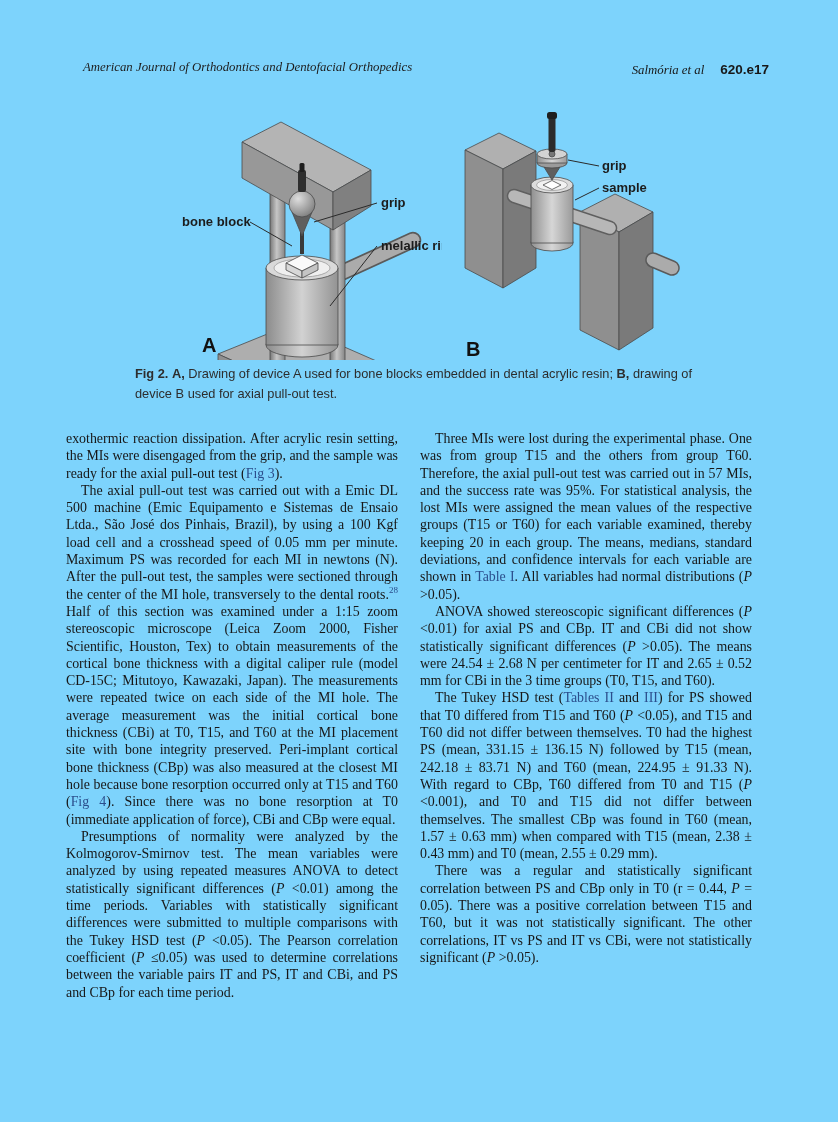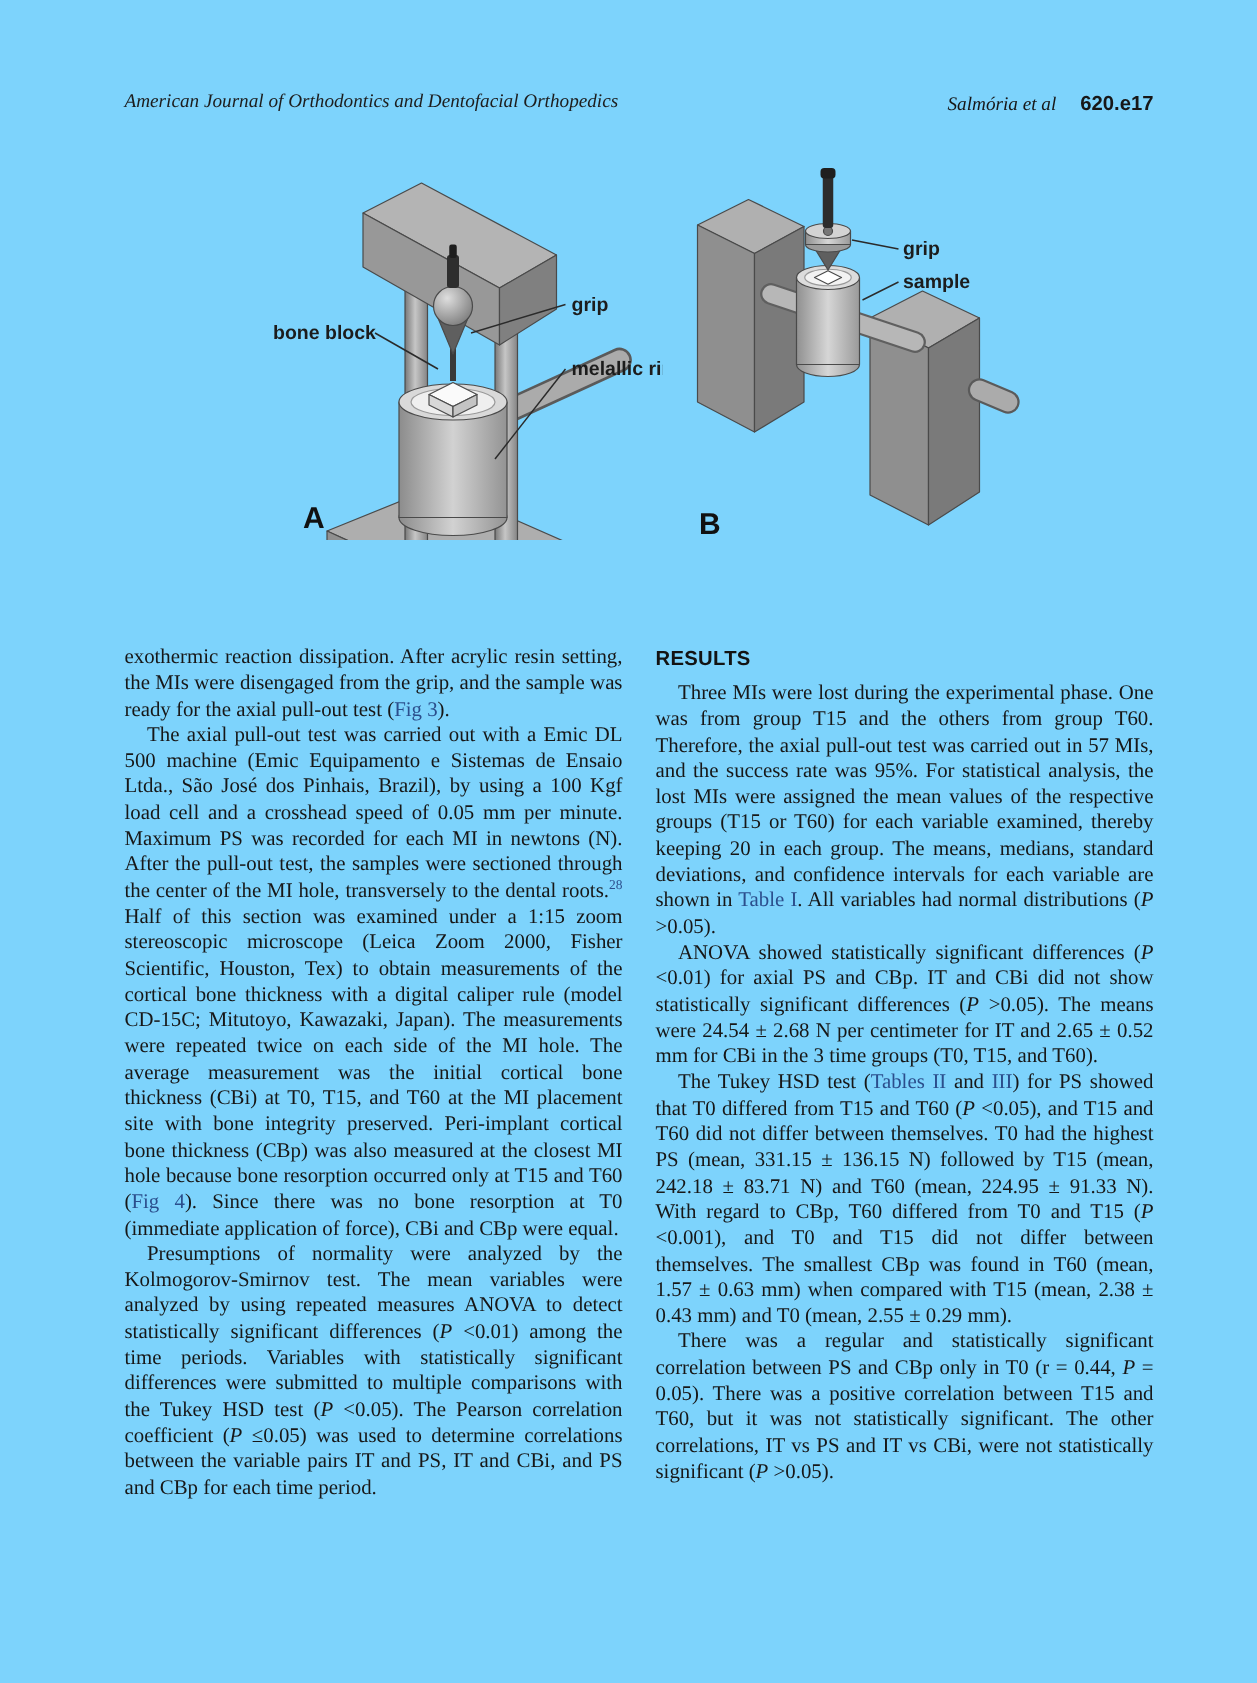--- a/index.html
+++ b/index.html
@@ -21,21 +21,21 @@
   .fig-label { font:bold 13px "Liberation Sans", sans-serif; fill:#1c1c1c; }
   .panel-letter { font:bold 20px "Liberation Sans", sans-serif; fill:#111; }
   .leader { stroke:#2a2a2a; stroke-width:1; }
   
   .caption {
     position:absolute; left:135px; top:364px; width:574px;
     font:12.8px/20px "Liberation Sans", sans-serif; color:#2d2d2d;
   }
   .caption .b { font-weight:bold; }
   
-  .columns { position:absolute; left:83px; top:430px; width:686px; display:flex; gap:22px; }
+  .columns { position:absolute; left:66px; top:430px; width:686px; display:flex; gap:22px; }
   .col { width:332px; font-size:13.9px; line-height:17.3px; text-align:justify; }
   .col p { margin:0; }
   .col p.indent { text-indent:15px; }
   .results-heading {
     font:bold 13.5px "Liberation Sans", sans-serif; letter-spacing:.2px;
     margin:1px 0 8px 0; text-align:left; color:#131313;
   }
   .link { color:var(--link-color); }
   .i { font-style:italic; }
   .b { font-weight:bold; }
@@ -158,31 +158,31 @@
       <rect x="105" y="2" width="10" height="7" rx="2.5" fill="#1f1f1f" stroke="none"></rect>
     </g>
 
     <line class="leader" x1="157" y1="56" x2="126" y2="50"></line>
     <text class="fig-label" x="160" y="60">grip</text>
     <line class="leader" x1="157" y1="78" x2="133" y2="90"></line>
     <text class="fig-label" x="160" y="82">sample</text>
     <text class="panel-letter" x="24" y="246">B</text>
   </svg>
 
+  <div class="caption"><span class="b">Fig 2.</span><span> </span><span class="b">A,</span><span> Drawing of device A used for bone blocks embedded in dental acrylic resin; </span><span class="b">B,</span><span> drawing of device B used for axial pull-out test.</span></div>
 
   <div class="columns">
     <div class="col">
         <p class=""><span>exothermic reaction dissipation. After acrylic resin setting, the MIs were disengaged from the grip, and the sample was ready for the axial pull-out test (</span><span class="link">Fig 3</span><span>).</span></p>
         <p class="indent"><span>The axial pull-out test was carried out with a Emic DL 500 machine (Emic Equipamento e Sistemas de Ensaio Ltda., São José dos Pinhais, Brazil), by using a 100 Kgf load cell and a crosshead speed of 0.05 mm per minute. Maximum PS was recorded for each MI in newtons (N). After the pull-out test, the samples were sectioned through the center of the MI hole, transversely to the dental roots.</span><sup class="cite link">28</sup><span> Half of this section was examined under a 1:15 zoom stereoscopic microscope (Leica Zoom 2000, Fisher Scientific, Houston, Tex) to obtain measurements of the cortical bone thickness with a digital caliper rule (model CD-15C; Mitutoyo, Kawazaki, Japan). The measurements were repeated twice on each side of the MI hole. The average measurement was the initial cortical bone thickness (CBi) at T0, T15, and T60 at the MI placement site with bone integrity preserved. Peri-implant cortical bone thickness (CBp) was also measured at the closest MI hole because bone resorption occurred only at T15 and T60 (</span><span class="link">Fig 4</span><span>). Since there was no bone resorption at T0 (immediate application of force), CBi and CBp were equal.</span></p>
         <p class="indent"><span>Presumptions of normality were analyzed by the Kolmogorov-Smirnov test. The mean variables were analyzed by using repeated measures ANOVA to detect statistically significant differences (</span><span class="i">P</span><span> &lt;0.01) among the time periods. Variables with statistically significant differences were submitted to multiple comparisons with the Tukey HSD test (</span><span class="i">P</span><span> &lt;0.05). The Pearson correlation coefficient (</span><span class="i">P</span><span> ≤0.05) was used to determine correlations between the variable pairs IT and PS, IT and CBi, and PS and CBp for each time period.</span></p>
       </div>
     <div class="col">
-      <h2 class="results-heading">RESULTS</h2>
       <div>
           <p class="indent"><span>Three MIs were lost during the experimental phase. One was from group T15 and the others from group T60. Therefore, the axial pull-out test was carried out in 57 MIs, and the success rate was 95%. For statistical analysis, the lost MIs were assigned the mean values of the respective groups (T15 or T60) for each variable examined, thereby keeping 20 in each group. The means, medians, standard deviations, and confidence intervals for each variable are shown in </span><span class="link">Table I</span><span>. All variables had normal distributions (</span><span class="i">P</span><span> &gt;0.05).</span></p>
-          <p class="indent"><span>ANOVA showed statistically significant differences (</span><span class="i">P</span><span> &lt;0.01) for axial PS and CBp. IT and CBi did not show statistically significant differences (</span><span class="i">P</span><span> &gt;0.05). The means were 24.54 ± 2.68 N per centimeter for IT and 2.65 ± 0.52 mm for CBi in the 3 time groups (T0, T15, and T60).</span></p>
+          <p class="indent"><span>ANOVA showed stereoscopic significant differences (</span><span class="i">P</span><span> &lt;0.01) for axial PS and CBp. IT and CBi did not show statistically significant differences (</span><span class="i">P</span><span> &gt;0.05). The means were 24.54 ± 2.68 N per centimeter for IT and 2.65 ± 0.52 mm for CBi in the 3 time groups (T0, T15, and T60).</span></p>
           <p class="indent"><span>The Tukey HSD test (</span><span class="link">Tables II</span><span> and </span><span class="link">III</span><span>) for PS showed that T0 differed from T15 and T60 (</span><span class="i">P</span><span> &lt;0.05), and T15 and T60 did not differ between themselves. T0 had the highest PS (mean, 331.15 ± 136.15 N) followed by T15 (mean, 242.18 ± 83.71 N) and T60 (mean, 224.95 ± 91.33 N). With regard to CBp, T60 differed from T0 and T15 (</span><span class="i">P</span><span> &lt;0.001), and T0 and T15 did not differ between themselves. The smallest CBp was found in T60 (mean, 1.57 ± 0.63 mm) when compared with T15 (mean, 2.38 ± 0.43 mm) and T0 (mean, 2.55 ± 0.29 mm).</span></p>
           <p class="indent"><span>There was a regular and statistically significant correlation between PS and CBp only in T0 (r = 0.44, </span><span class="i">P</span><span> = 0.05). There was a positive correlation between T15 and T60, but it was not statistically significant. The other correlations, IT vs PS and IT vs CBi, were not statistically significant (</span><span class="i">P</span><span> &gt;0.05).</span></p>
         </div>
     </div>
   </div>
 
 </div>
 
 </body></html>

